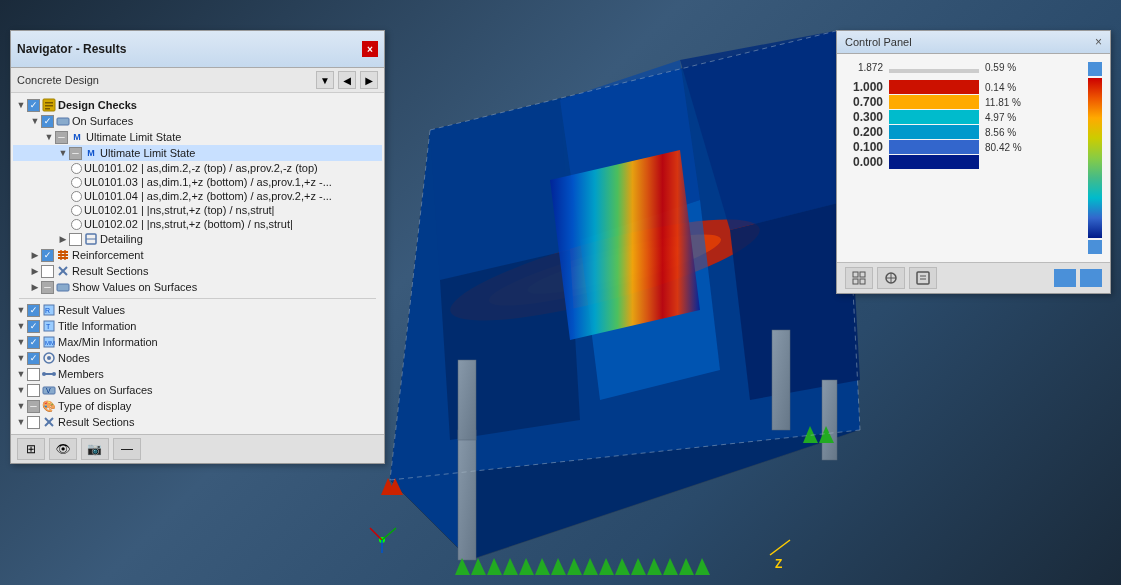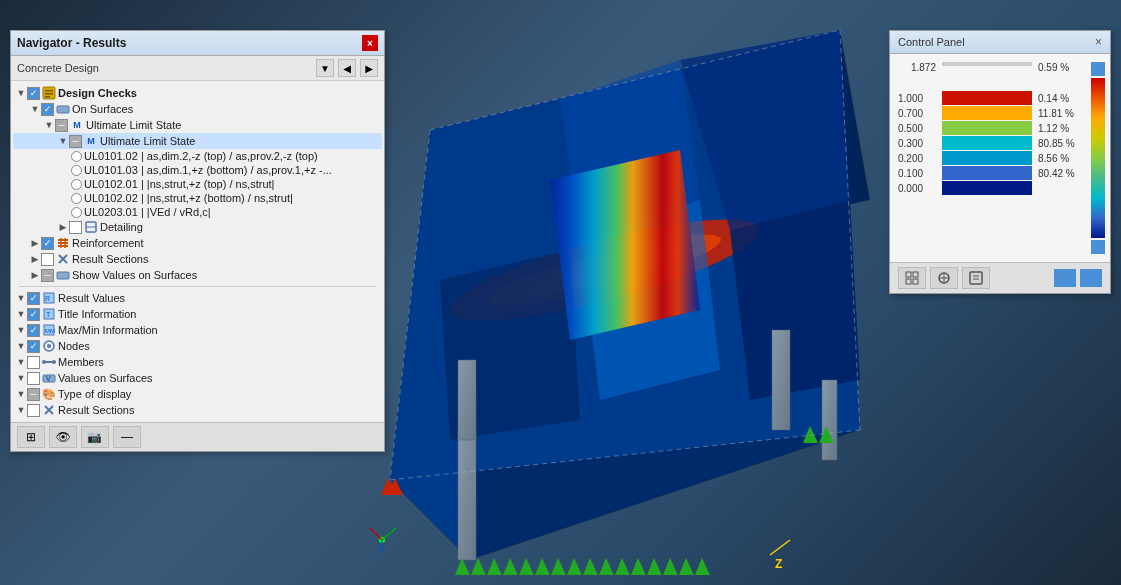--- a/index.html
+++ b/index.html
@@ -20,21 +20,21 @@
       top: 30px;
       width: 375px;
       background: #f0f0f0;
       border: 1px solid #999;
       box-shadow: 2px 2px 6px rgba(0,0,0,0.3);
       z-index: 10;
     }
     .nav-titlebar {
       background: linear-gradient(to bottom, #dce8f5, #c5d9ee);
       border-bottom: 1px solid #aaa;
-      padding: 4px 6px;
+      padding: 10px 6px;
       display: flex;
       align-items: center;
       justify-content: space-between;
     }
     .nav-titlebar-text {
       font-weight: bold;
       font-size: 12px;
       color: #1a1a1a;
     }
     .nav-close-btn {
@@ -183,21 +183,21 @@
       position: absolute;
       inset: 0;
       background: linear-gradient(135deg, #1a2a3a 0%, #3a5a7a 40%, #2a4a6a 70%, #1a2a3a 100%);
     }
 
     
     #control-panel {
       position: absolute;
       right: 10px;
       top: 30px;
-      width: 222px;
+      width: 275px;
       background: #f5f5f5;
       border: 1px solid #999;
       box-shadow: 2px 2px 6px rgba(0,0,0,0.3);
       z-index: 10;
     }
     .cp-titlebar {
       background: linear-gradient(to bottom, #dce8f5, #c5d9ee);
       border-bottom: 1px solid #aaa;
       padding: 4px 8px;
       display: flex;
@@ -231,23 +231,24 @@
       gap: 0;
     }
     .legend-row {
       display: flex;
       align-items: center;
       gap: 6px;
       margin-bottom: 1px;
     }
     .legend-value {
       width: 38px;
-      text-align: left;
-      font-size: 10px;
+      text-align: right;
+      font-size: 12px;
       color: #333;
+      font-weight: bold;
     }
     .legend-bar {
       width: 90px;
       height: 14px;
       flex-shrink: 0;
     }
     .legend-pct {
       font-size: 10px;
       color: #333;
       width: 45px;
@@ -451,38 +452,38 @@
       <span class="tree-radio"></span>
       <span class="tree-label">UL0101.02 | as,dim.2,-z (top) / as,prov.2,-z (top)</span>
     </div>
 
     <div class="tree-item">
       <span class="tree-indent" style="width:56px"></span>
       <span class="tree-radio"></span>
       <span class="tree-label">UL0101.03 | as,dim.1,+z (bottom) / as,prov.1,+z -...</span>
     </div>
 
+    <div class="tree-item">
+      <span class="tree-indent" style="width:56px"></span>
+      <span class="tree-radio"></span>
+      <span class="tree-label">UL0101.04 | as,dim.2,+z (bottom) / as,prov.2,+z -...</span>
+    </div>
 
     <div class="tree-item">
       <span class="tree-indent" style="width:56px"></span>
       <span class="tree-radio"></span>
       <span class="tree-label">UL0102.01 | |ns,strut,+z (top) / ns,strut|</span>
     </div>
 
     <div class="tree-item">
       <span class="tree-indent" style="width:56px"></span>
       <span class="tree-radio"></span>
       <span class="tree-label">UL0102.02 | |ns,strut,+z (bottom) / ns,strut|</span>
     </div>
 
-    <div class="tree-item">
-      <span class="tree-indent" style="width:56px"></span>
-      <span class="tree-radio"></span>
-      <span class="tree-label">UL0203.01 | |VEd / vRd,c|</span>
-    </div>
 
     <div class="tree-item">
       <span class="tree-indent" style="width:42px"></span>
       <span class="tree-toggle">▶</span>
       <span class="tree-checkbox" style="border:1px solid #888;background:white;width:13px;height:13px;display:inline-flex;align-items:center;justify-content:center;margin-right:2px;"></span>
       <span class="tree-icon">
         <svg width="14" height="14" viewBox="0 0 14 14">
             <rect x="2" y="2" width="10" height="10" rx="1" fill="none" stroke="#5577aa" stroke-width="1.5"></rect>
             <line x1="2" y1="7" x2="12" y2="7" stroke="#5577aa" stroke-width="1"></line>
           </svg>
@@ -644,44 +645,39 @@
 <div id="control-panel">
   <div class="cp-titlebar">
     <span class="cp-title-text">Control Panel</span>
     <button class="cp-close-btn">×</button>
   </div>
   <div class="cp-content">
     <div style="display:flex;gap:8px;align-items:flex-start;">
       <div style="flex:1;">
         <div class="color-legend">
 
-          <div style="display:flex;align-items:flex-start;gap:6px;margin-bottom:18px;">
+          <div style="display:flex;align-items:flex-end;gap:6px;margin-bottom:7px;">
             <div style="width:38px;text-align:right;font-size:10px;color:#333;">1.872</div>
             <div style="width:90px;height:4px;background:#ccc;"></div>
             <div style="font-size:10px;color:#333;">0.59 %</div>
           </div>
           <div class="legend-row">
             <div class="legend-value">1.000</div>
             <div class="legend-bar" style="background:#cc1100;"></div>
             <div class="legend-pct">0.14 %</div>
           </div>
           <div class="legend-row">
             <div class="legend-value">0.700</div>
             <div class="legend-bar" style="background:#ffaa00;"></div>
             <div class="legend-pct">11.81 %</div>
           </div>
           <div class="legend-row">
-            <div class="legend-value">0.500</div>
-            <div class="legend-bar" style="background:#88cc44;"></div>
-            <div class="legend-pct">1.12 %</div>
-          </div>
-          <div class="legend-row">
             <div class="legend-value">0.300</div>
             <div class="legend-bar" style="background:#00bbcc;"></div>
-            <div class="legend-pct">80.85 %</div>
+            <div class="legend-pct">4.97 %</div>
           </div>
           <div class="legend-row">
             <div class="legend-value">0.200</div>
             <div class="legend-bar" style="background:#0099cc;"></div>
             <div class="legend-pct">8.56 %</div>
           </div>
           <div class="legend-row">
             <div class="legend-value">0.100</div>
             <div class="legend-bar" style="background:#3366cc;"></div>
             <div class="legend-pct">80.42 %</div>

